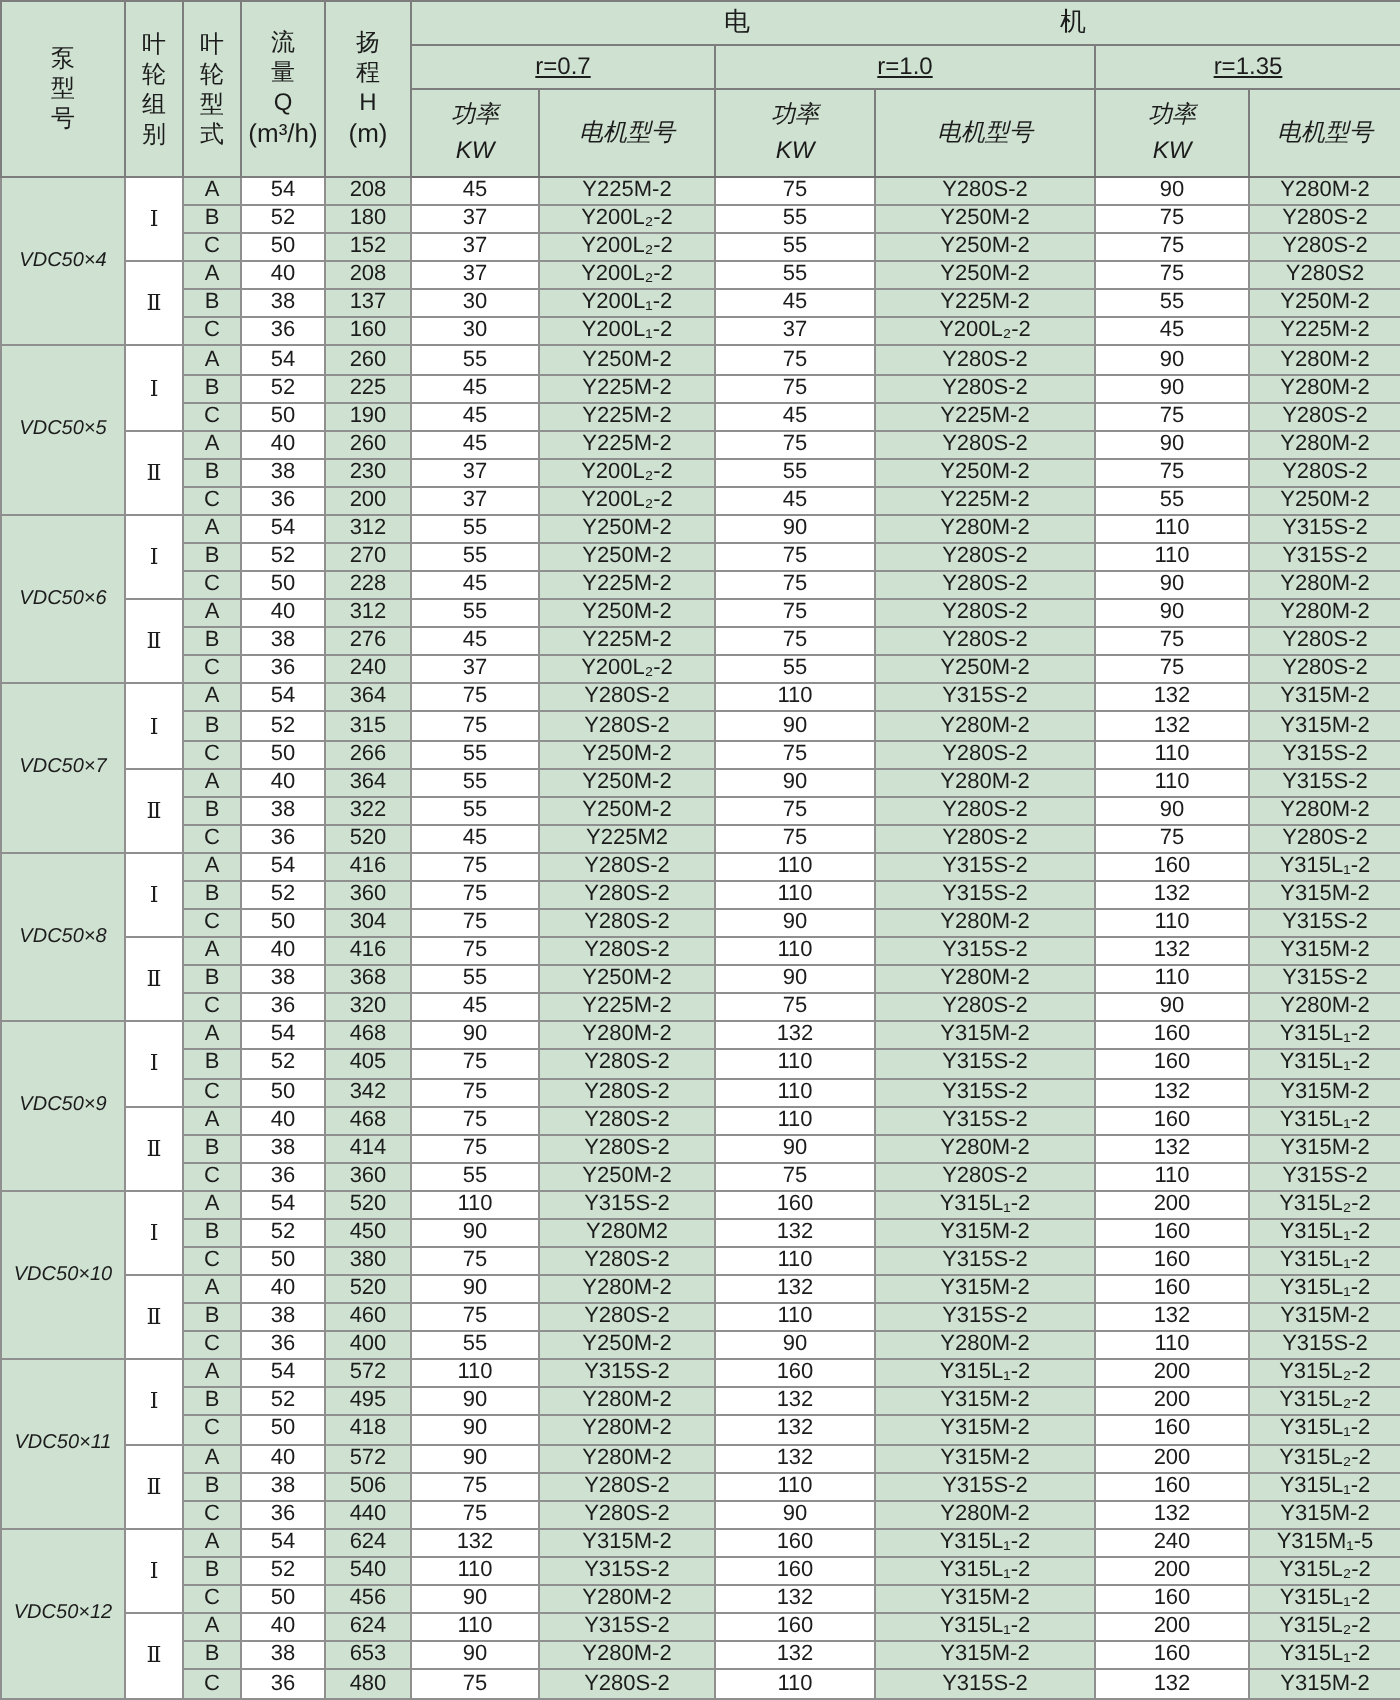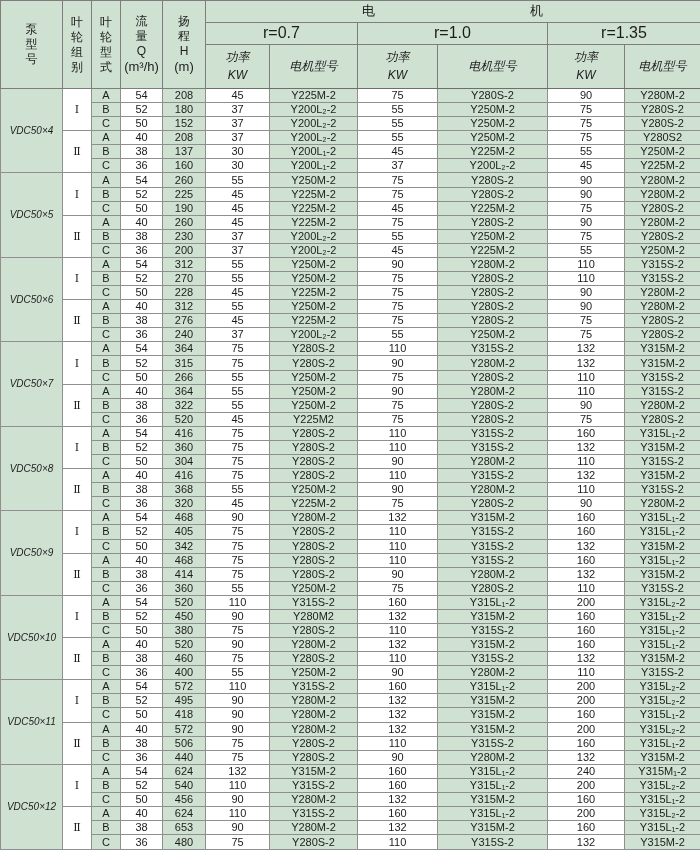--- a/index.html
+++ b/index.html
@@ -31,21 +31,21 @@
   td.w{background:var(--white);}
   
   thead td{background:var(--green);border-color:#7d7d7d;font-size:12px;line-height:1.3;}
   thead tr.h1{height:22px;}
   thead tr.h2{height:22px;}
   thead tr.h3{height:44px;font-style:italic;}
   thead tr.h3 td{border-bottom:1.5px solid var(--dark);}
   td.v{white-space:pre-line;line-height:1.25;}
   .unit{display:block;font-size:13px;line-height:1.1;margin-top:1px;}
   td.motor{font-size:13px;letter-spacing:1px;}
-  td.ratio{font-size:16px;}
+  td.ratio{font-size:12px;text-decoration:underline;}
   td.pwr{white-space:pre-line;font-size:12px;line-height:1.45;}
   td.mdl-h{font-size:12px;}
   
   tbody td{font-size:11px;line-height:1;}
   tbody tr{height:14px;}
   td.pump{font-size:10px;font-style:italic;}
   td.grp{font-size:11px;font-family:"DejaVu Serif","Liberation Serif",serif;}
   tr.block-start td{border-top:1.5px solid var(--dark);}
 </style>
 </head>
@@ -660,21 +660,21 @@
         <td rowspan="6" class="g pump">VDC50×12</td>
         <td rowspan="3" class="w grp">Ⅰ</td>
         <td class="g">A</td>
         <td class="w">54</td>
         <td class="g">624</td>
         <td class="w">132</td>
         <td class="g">Y315M-2</td>
         <td class="w">160</td>
         <td class="g">Y315L₁-2</td>
         <td class="w">240</td>
-        <td class="g">Y315M₁-2</td>
+        <td class="g">Y315M₁-5</td>
       </tr>
       <tr>
         <td class="g">B</td>
         <td class="w">52</td>
         <td class="g">540</td>
         <td class="w">110</td>
         <td class="g">Y315S-2</td>
         <td class="w">160</td>
         <td class="g">Y315L₁-2</td>
         <td class="w">200</td>

